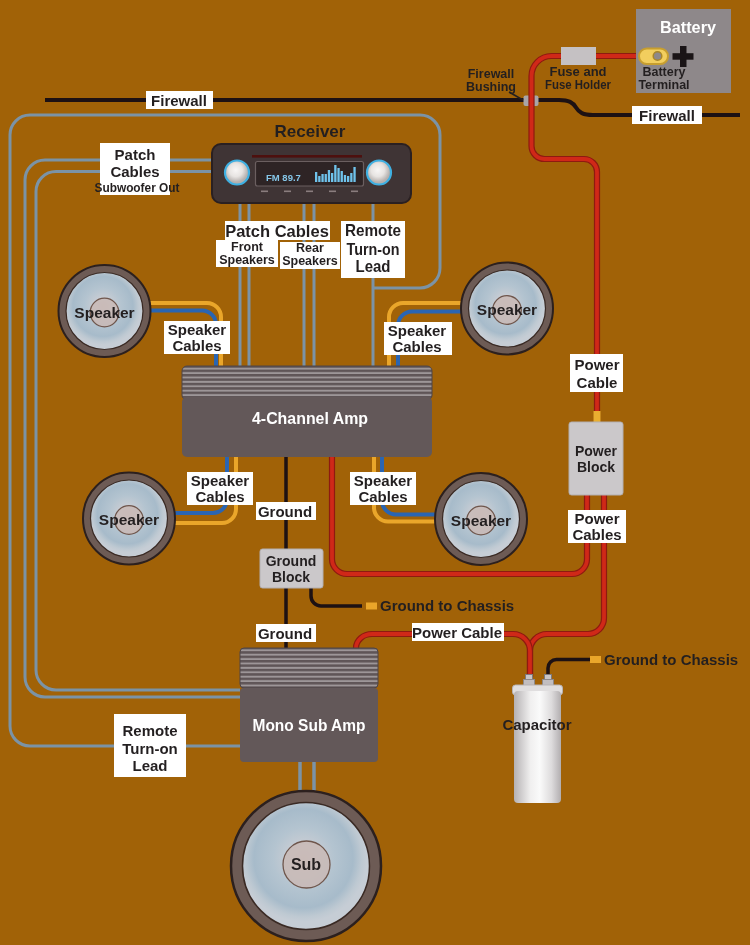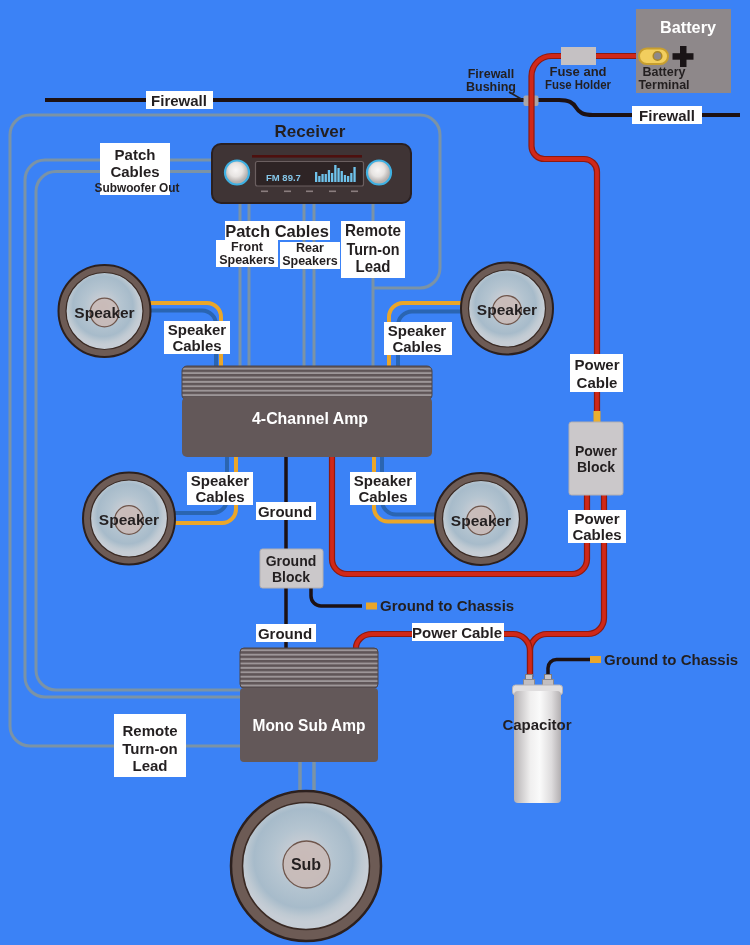--- a/index.html
+++ b/index.html
@@ -1,16 +1,16 @@
 <!DOCTYPE html>
 <html><head>
 <meta charset="utf-8">
 <style>
 html,body{margin:0;padding:0;background:#fff;}
-#stage{position:relative;width:750px;height:945px;background:#3b82f6;overflow:hidden;}
+#stage{position:relative;width:750px;height:945px;background:#a16207;overflow:hidden;}
 svg{display:block;}
 text{font-family:"Liberation Sans",sans-serif;font-weight:bold;}
 </style>
 </head>
 <body>
 <div id="stage">
 <svg width="750" height="945" viewBox="0 0 750 945">
 <defs>
 <pattern id="fins" width="6" height="4.4" patternUnits="userSpaceOnUse">
   <rect width="6" height="4.4" fill="#5f5557"></rect>

